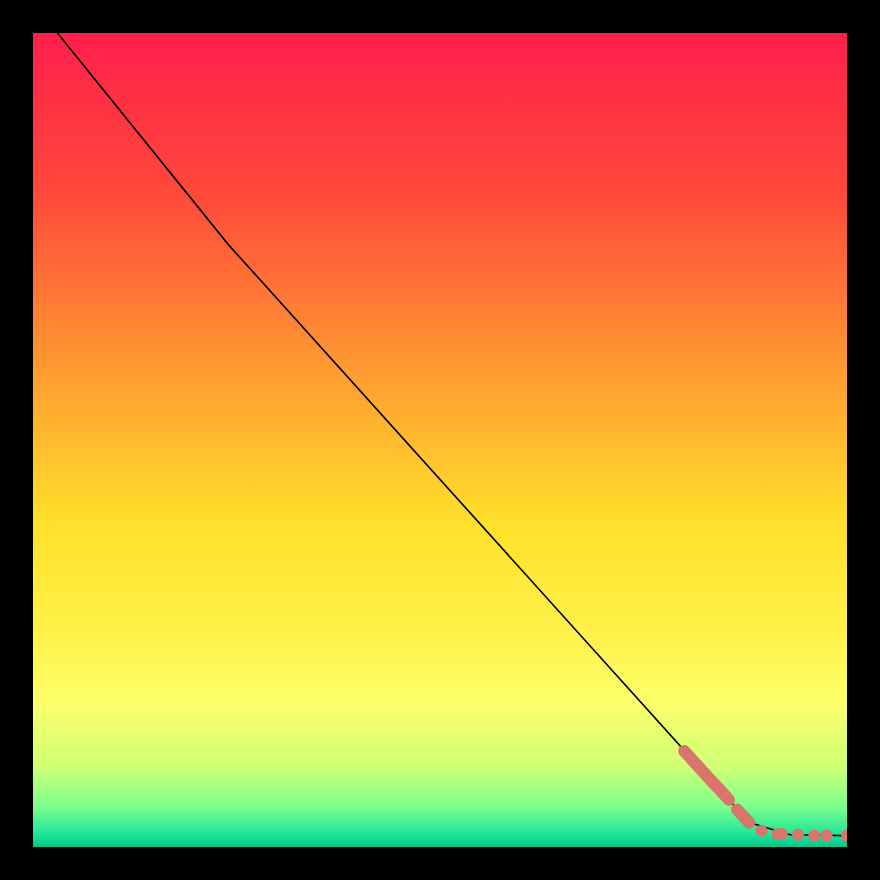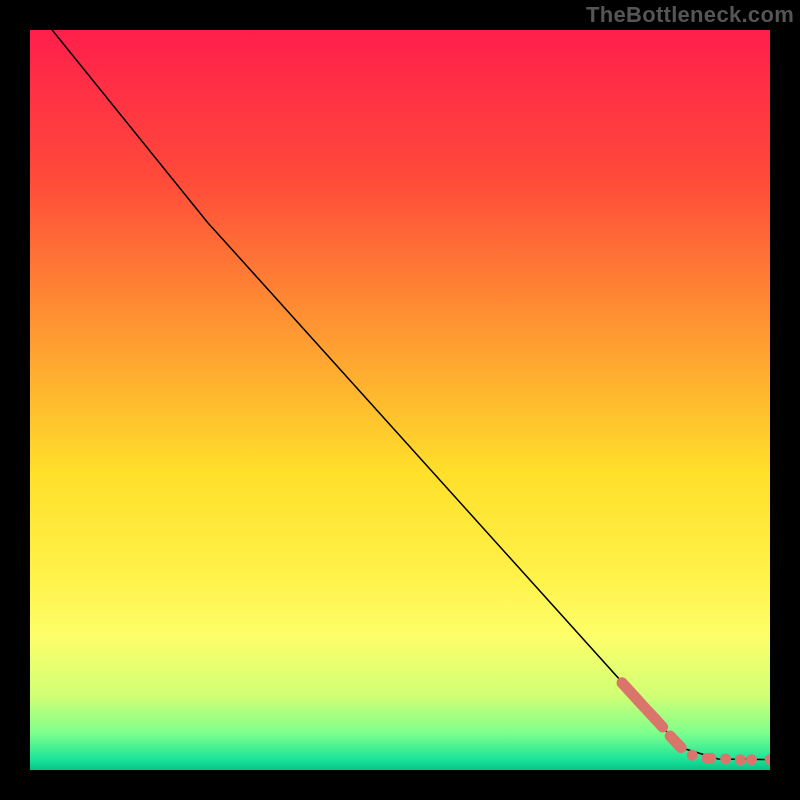--- a/index.html
+++ b/index.html
@@ -33,21 +33,20 @@
     height: 740px;
   }
   .plot svg {
     display: block;
   }
 </style>
 </head>
 <body>
 
 <div class="frame">
-  <div class="watermark">TheBottleneck.com</div>
   <div class="plot">
     <svg id="chart-svg" width="740" height="740" viewBox="0 0 740 740">
       <defs>
         <linearGradient id="bg-grad" x1="0" y1="0" x2="0" y2="1">
             <stop offset="0.00%" stop-color="#ff1f4b"></stop>
             <stop offset="20.00%" stop-color="#ff4a3a"></stop>
             <stop offset="45.00%" stop-color="#ffa830"></stop>
             <stop offset="60.00%" stop-color="#ffe02a"></stop>
             <stop offset="74.00%" stop-color="#fff24a"></stop>
             <stop offset="82.00%" stop-color="#fdff6a"></stop>

